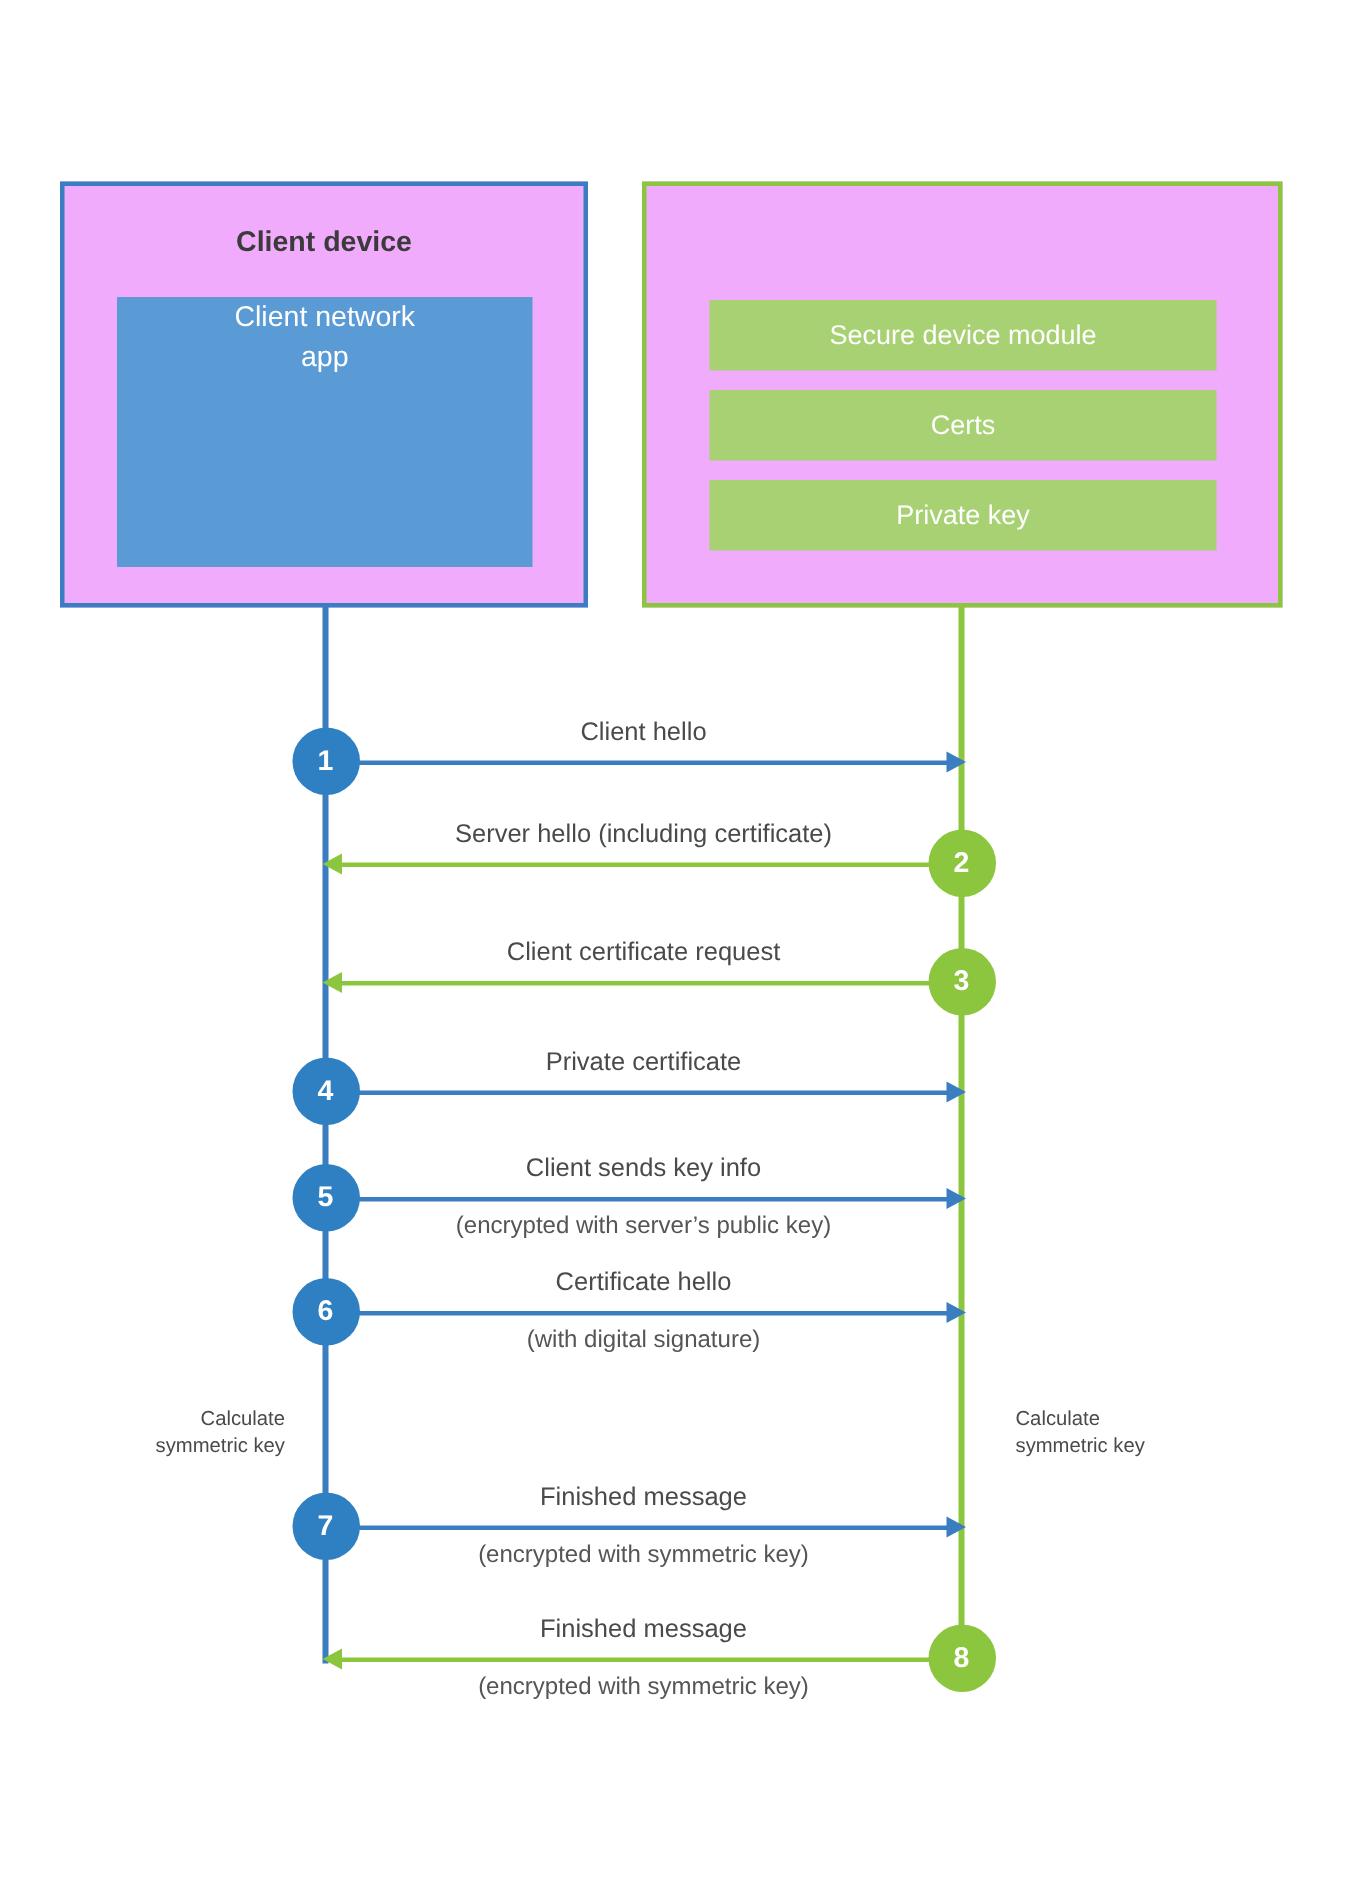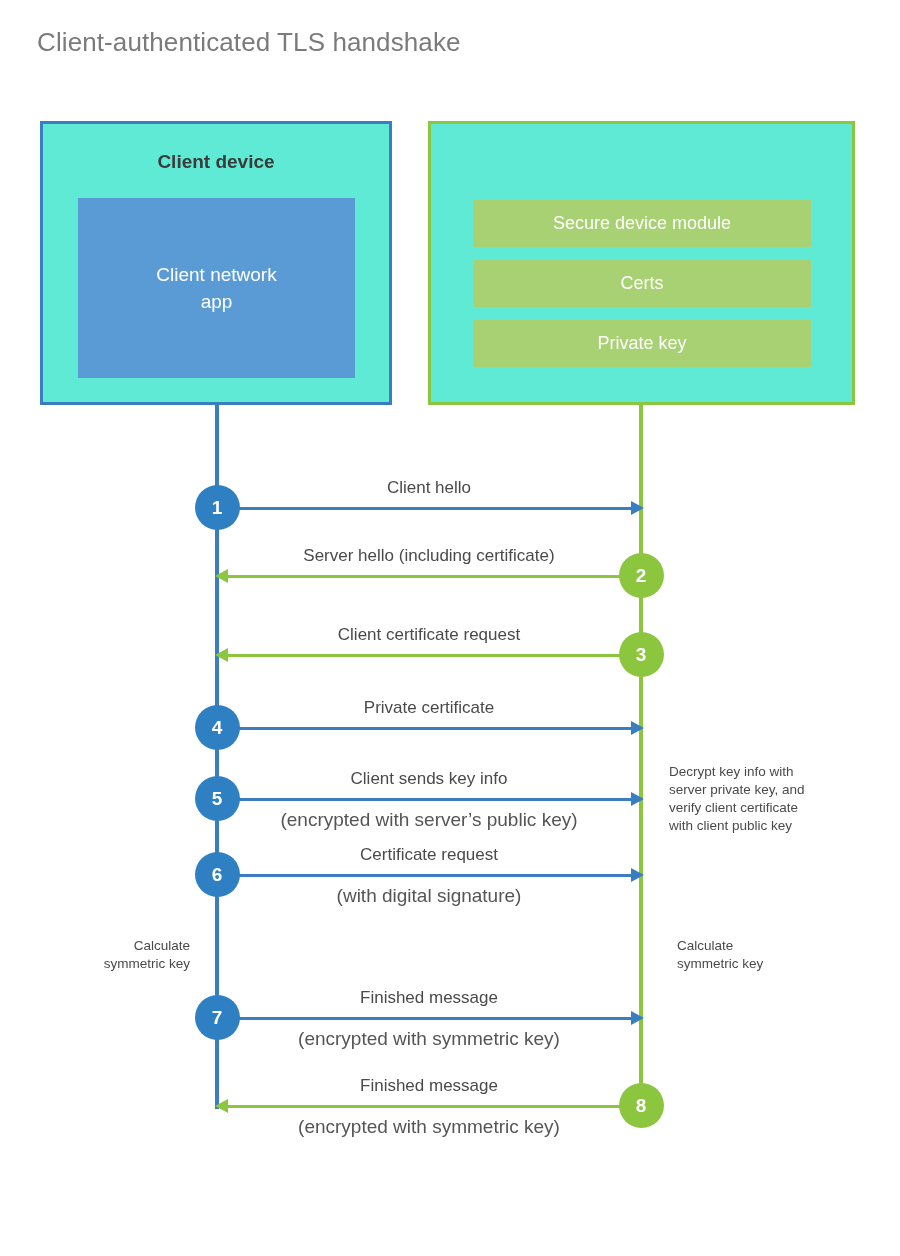--- a/index.html
+++ b/index.html
@@ -11,32 +11,32 @@
   .canvas{position:relative;width:900px;height:1256px;overflow:hidden;}
 
   
   .page-title{
     position:absolute;left:37px;top:27px;
     font-size:26px;font-weight:400;color:#7b7b7b;
     letter-spacing:.1px;white-space:nowrap;
   }
 
   
-  .actor-box{position:absolute;background:#5eead4;box-sizing:border-box;padding-left:16px;}
+  .actor-box{position:absolute;background:#f0abfc;box-sizing:border-box;padding-left:16px;}
   #client-box{left:40px;top:121px;width:352px;height:284px;border:3px solid #3a7dc0;}
   #server-box{left:428px;top:121px;width:427px;height:284px;border:3px solid #8cc63f;}
   .actor-title{
     position:absolute;left:0;right:0;top:27px;text-align:center;
     font-size:19px;font-weight:700;color:#3b3b3b;
   }
 
   .client-app{
     position:absolute;left:35px;top:74px;width:277px;height:180px;
     background:#5b9bd5;color:#ffffff;
-    display:flex;align-items:center;justify-content:center;text-align:center;
+    display:flex;align-items:flex-start;justify-content:center;text-align:center;
     font-size:19px;line-height:27px;font-weight:400;
   }
 
   .server-stack{position:absolute;left:42px;top:76px;width:338px;}
   .server-bar{
     height:47px;background:#a8d173;color:#ffffff;margin-bottom:13px;
     display:flex;align-items:center;justify-content:center;
     font-size:18px;font-weight:400;
   }
 
@@ -53,21 +53,21 @@
   .arrow-head{position:absolute;width:0;height:0;top:-6px;}
   .arrow-head.right.blue{border-top:7.5px solid transparent;border-bottom:7.5px solid transparent;border-left:13px solid #3a7dc0;}
   .arrow-head.left.green{border-top:7.5px solid transparent;border-bottom:7.5px solid transparent;border-right:13px solid #8cc63f;}
 
   .msg-label{
     position:absolute;text-align:center;white-space:nowrap;
     font-size:17px;color:#4a4a4a;
   }
   .msg-sublabel{
     position:absolute;text-align:center;white-space:nowrap;
-    font-size:19px;color:#555555;
+    font-size:16px;color:#555555;
   }
 
   
   .step-circle{
     position:absolute;width:45px;height:45px;border-radius:50%;
     display:flex;align-items:center;justify-content:center;
     color:#ffffff;font-size:19px;font-weight:700;
   }
   .step-circle.blue{background:#2e80c2;}
   .step-circle.green{background:#8cc63f;}
@@ -75,21 +75,20 @@
   
   .note{position:absolute;font-size:13.5px;line-height:18px;color:#4a4a4a;}
   .note.right-note{text-align:left;}
   .note.left-note{text-align:right;}
 </style>
 </head>
 <body>
 
 <div class="canvas">
 
-  <div class="page-title">Client-authenticated TLS handshake</div>
 
   <div class="actor-box" id="client-box">
     <div class="actor-title">Client device</div>
     <div class="client-app">
       <span>Client network<br>app</span>
     </div>
   </div>
 
   <div class="actor-box" id="server-box">
     <div class="server-stack">
@@ -130,39 +129,38 @@
       <div class="msg" style="left: 0px; top: 798px;">
         <div class="msg-line blue" style="left: 217px; width: 416px;"></div>
         <div class="arrow-head right blue" style="left: 631px;"></div>
         <div class="msg-label" style="left: 217px; width: 424px; top: -29px;">Client sends key info</div>
         <div class="msg-sublabel" style="left: 217px; width: 424px; top: 11px;">(encrypted with server’s public key)</div>
         <div class="step-circle blue" style="left: 194.5px; top: -22px;">5</div>
       </div>
       <div class="msg" style="left: 0px; top: 874px;">
         <div class="msg-line blue" style="left: 217px; width: 416px;"></div>
         <div class="arrow-head right blue" style="left: 631px;"></div>
-        <div class="msg-label" style="left: 217px; width: 424px; top: -29px;">Certificate request</div>
+        <div class="msg-label" style="left: 217px; width: 424px; top: -29px;">Certificate hello</div>
         <div class="msg-sublabel" style="left: 217px; width: 424px; top: 11px;">(with digital signature)</div>
         <div class="step-circle blue" style="left: 194.5px; top: -22px;">6</div>
       </div>
       <div class="msg" style="left: 0px; top: 1017px;">
         <div class="msg-line blue" style="left: 217px; width: 416px;"></div>
         <div class="arrow-head right blue" style="left: 631px;"></div>
         <div class="msg-label" style="left: 217px; width: 424px; top: -29px;">Finished message</div>
         <div class="msg-sublabel" style="left: 217px; width: 424px; top: 11px;">(encrypted with symmetric key)</div>
         <div class="step-circle blue" style="left: 194.5px; top: -22px;">7</div>
       </div>
       <div class="msg" style="left: 0px; top: 1105px;">
         <div class="msg-line green" style="left: 225px; width: 416px;"></div>
         <div class="arrow-head left green" style="left: 215px;"></div>
         <div class="msg-label" style="left: 217px; width: 424px; top: -29px;">Finished message</div>
         <div class="msg-sublabel" style="left: 217px; width: 424px; top: 11px;">(encrypted with symmetric key)</div>
         <div class="step-circle green" style="left: 618.5px; top: -22px;">8</div>
       </div>
     </div>
 
-  <div class="note right-note" id="note-decrypt" style="left:669px;top:763px;width:180px;">Decrypt key info with<br>server private key, and<br>verify client certificate<br>with client public key</div>
 
   <div class="note left-note" id="note-client-calc" style="left:30px;top:937px;width:160px;">Calculate<br>symmetric key</div>
 
   <div class="note right-note" id="note-server-calc" style="left:677px;top:937px;width:170px;">Calculate<br>symmetric key</div>
 
 </div>
 
 </body></html>

